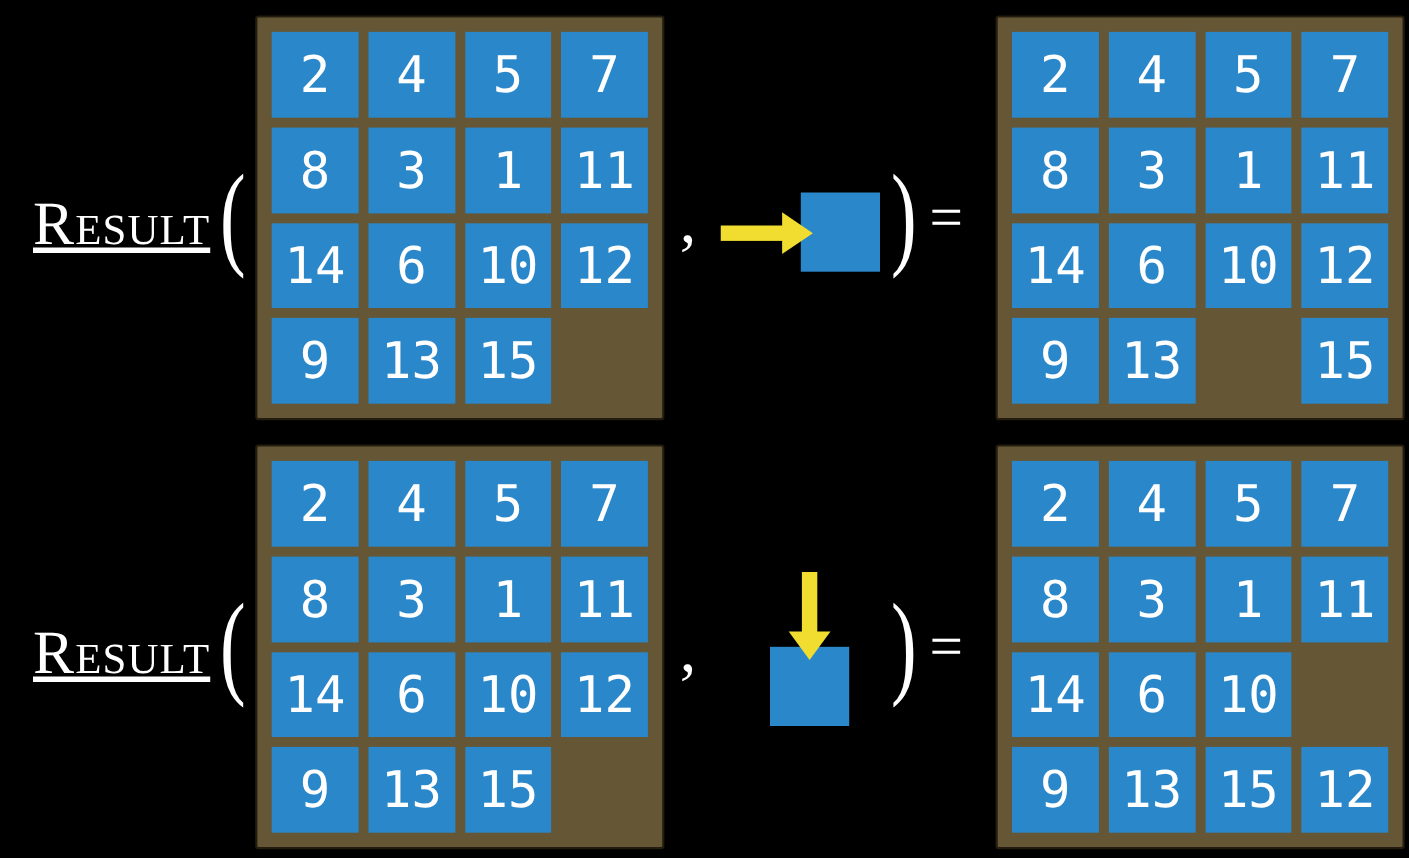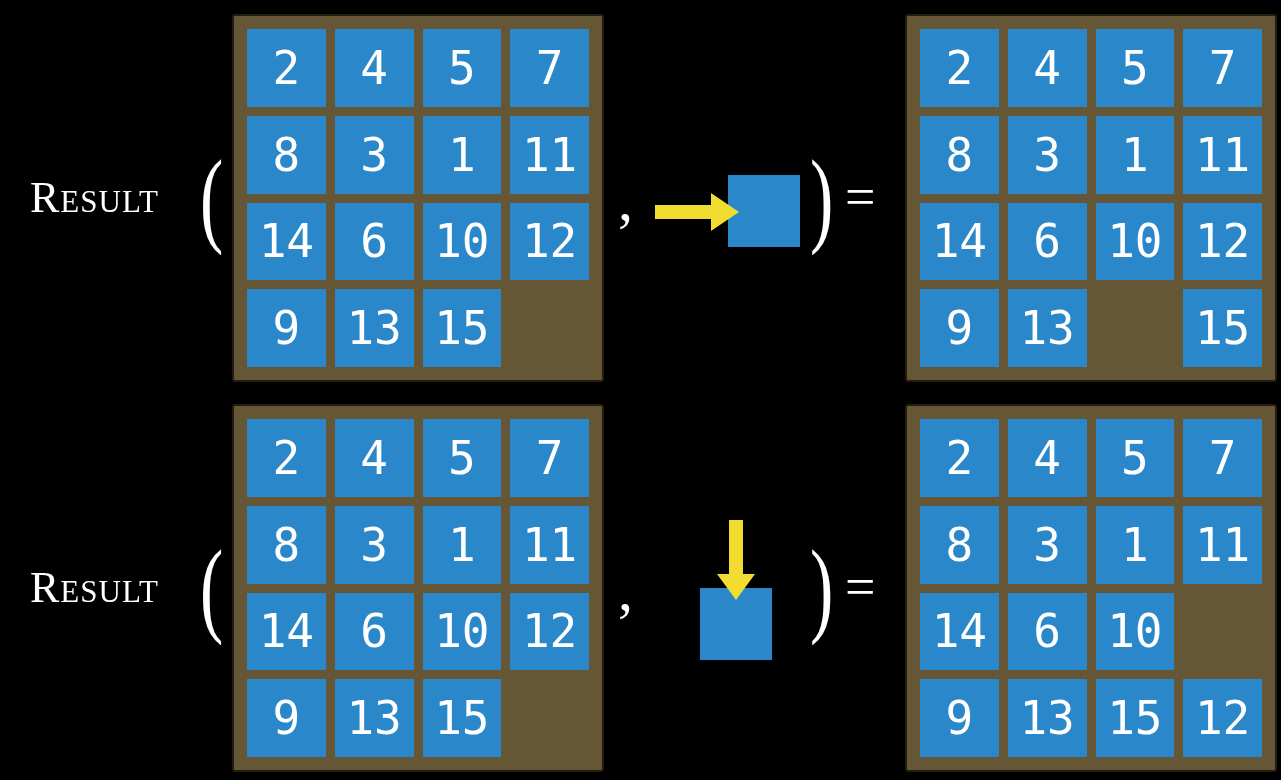--- a/index.html
+++ b/index.html
@@ -11,22 +11,23 @@
   .canvas {
     position:relative; width:1281px; height:780px;
     background:var(--background); overflow:hidden;
     font-family:"Liberation Serif", serif; color:var(--label-white);
   }
   .row { position:absolute; left:0; width:1281px; height:390px; }
   .row.top { top:0; } .row.bottom { top:390px; }
 
   .func-name {
     position:absolute; left:30px; top:176px;
-    font-size:44px; line-height:1; font-variant:small-caps; letter-spacing:1px;
+    font-size:56px; line-height:1; font-variant:small-caps; letter-spacing:1px;
     white-space:nowrap;
+    text-decoration:underline;
   }
   .big-paren {
     position:absolute; top:163px; font-size:70px; line-height:1;
     transform:scaleY(1.5); transform-origin:center; display:inline-block;
   }
   .open-paren  { left:200px; }
   .close-paren { left:810px; }
   .comma { position:absolute; left:618px; top:170px; font-size:60px; line-height:1; }
   .equals { position:absolute; left:845px; top:170px; font-size:54px; line-height:1; }
 

